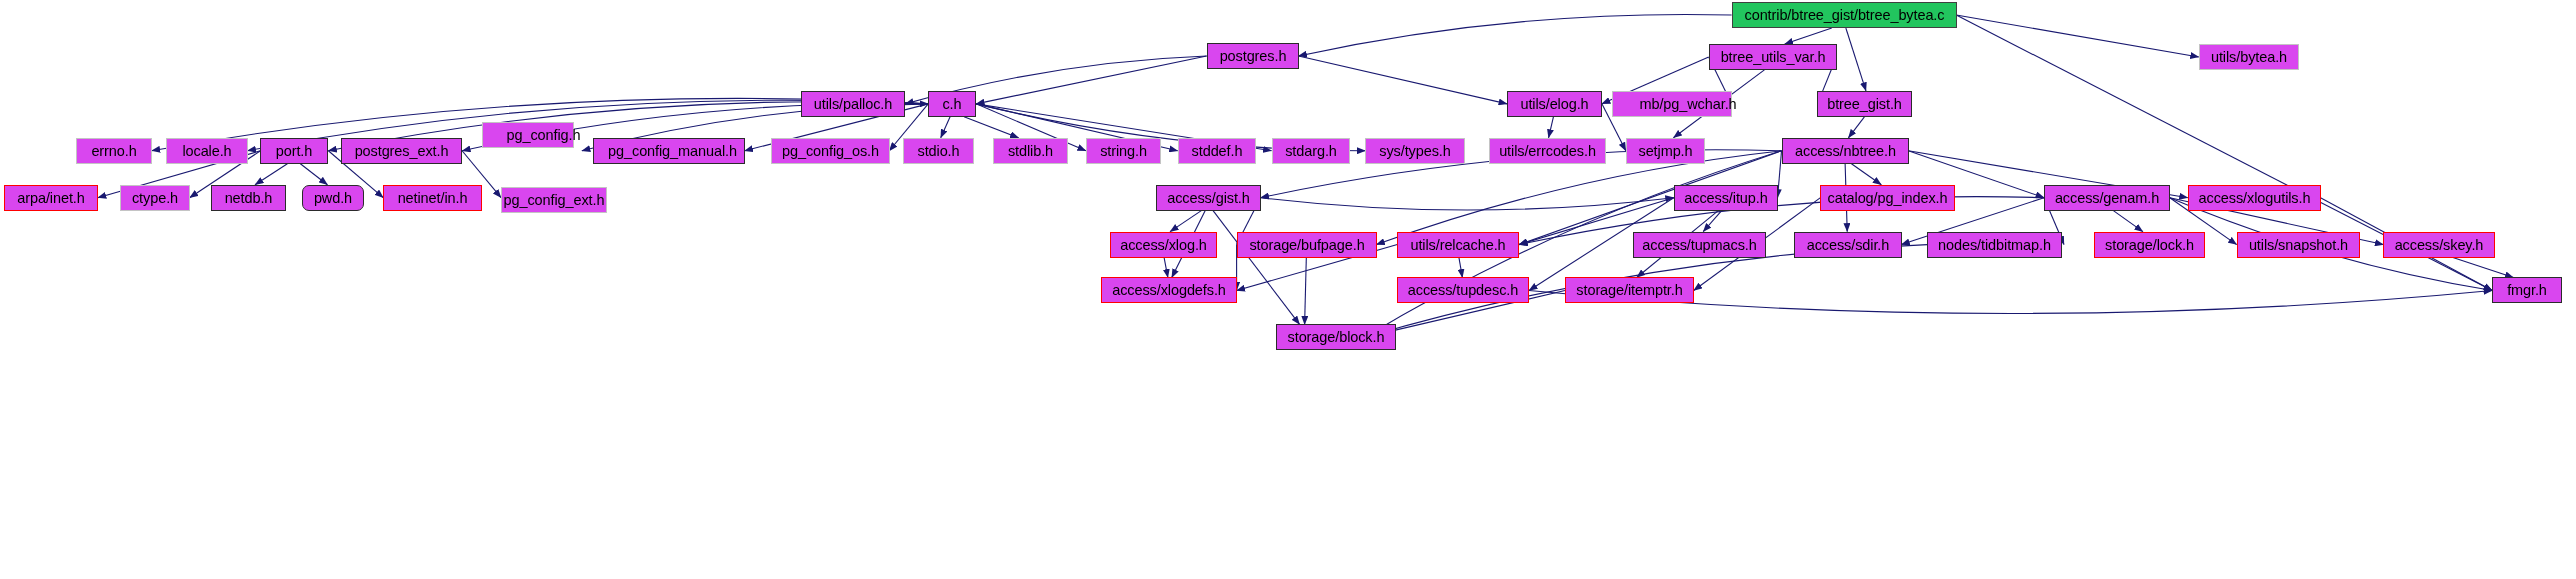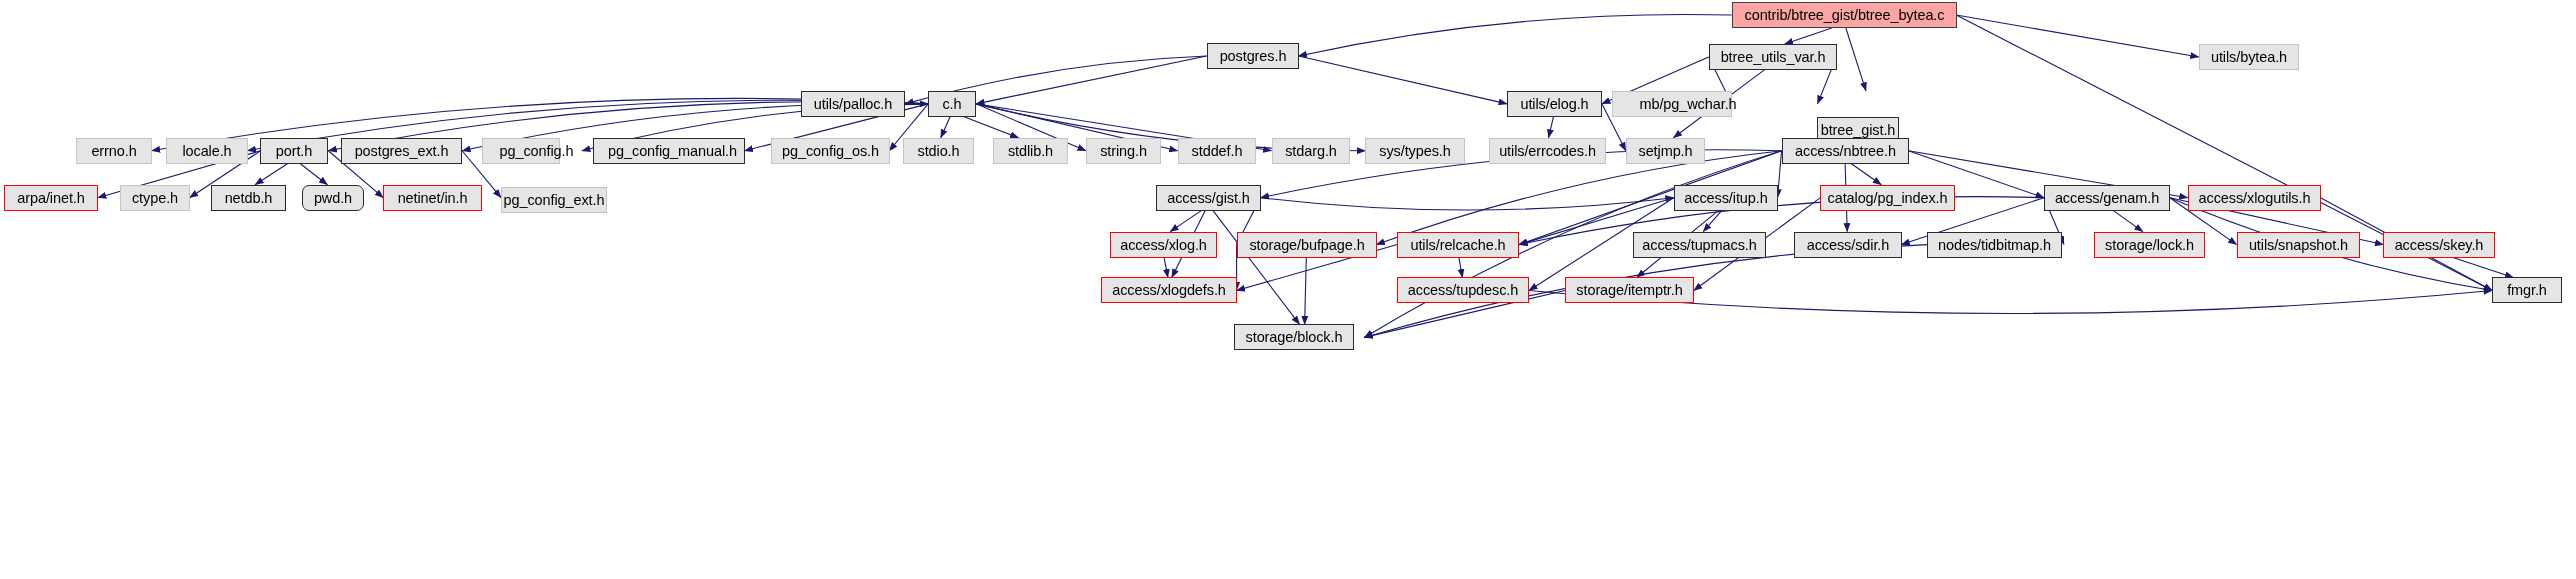--- a/index.html
+++ b/index.html
@@ -1,25 +1,25 @@
 <!DOCTYPE html>
 <html><head>
 <meta charset="utf-8">
 <style>
   html,body{margin:0;padding:0;background:#ffffff;}
   #graph{position:relative;width:2576px;height:580px;background:#ffffff;
          font-family:"Liberation Sans","DejaVu Sans",sans-serif;overflow:hidden;}
   svg.edges{position:absolute;left:0;top:0;width:2576px;height:580px;pointer-events:none;}
   .node{position:absolute;box-sizing:border-box;display:flex;align-items:center;
         justify-content:center;white-space:nowrap;height:26px;
-        font-size:14.5px;color:#000000;background:#e5e5e5;border:1px solid #c4c4c4;
+        font-size:14.5px;color:#000000;background:#d946ef;border:1px solid #c4c4c4;
         letter-spacing:-0.1px;}
   .node.dark{border:1.5px solid #2b2b2b;}
   .node.red{border:1.5px solid #ff0000;}
-  .node.root{background:#fca5a5;border:1.5px solid #404040;}
+  .node.root{background:#22c55e;border:1.5px solid #404040;}
 </style>
 </head>
 <body>
 
 <div id="graph">
   <svg class="edges" viewBox="0 0 2581 581" width="2576" height="580">
     <defs>
       <marker id="ah" markerWidth="9" markerHeight="7" refX="8.5" refY="3.5" orient="auto" markerUnits="userSpaceOnUse">
         <polygon points="0,0 9,3.5 0,7" fill="#191970"></polygon>
       </marker>
@@ -100,26 +100,26 @@
   </svg>
   <div id="node-layer">
       <div class="node root" style="left: 1732px; top: 2px; width: 225px;">contrib/btree_gist/btree_bytea.c</div>
       <div class="node dark" style="left: 1207px; top: 43px; width: 92px;">postgres.h</div>
       <div class="node dark" style="left: 1709px; top: 44px; width: 128px;">btree_utils_var.h</div>
       <div class="node" style="left: 2199px; top: 44px; width: 100px;">utils/bytea.h</div>
       <div class="node dark" style="left: 801px; top: 91px; width: 104px;">utils/palloc.h</div>
       <div class="node dark" style="left: 928px; top: 91px; width: 48px;">c.h</div>
       <div class="node dark" style="left: 1507px; top: 91px; width: 95px;">utils/elog.h</div>
       <div class="node" style="left: 1612px; top: 91px; width: 120px; padding-left: 32px;">mb/pg_wchar.h</div>
-      <div class="node dark" style="left: 1817px; top: 91px; width: 82px; margin-top: 26px;">btree_gist.h</div>
+      <div class="node dark" style="left: 1817px; top: 91px; width: 95px;">btree_gist.h</div>
       <div class="node" style="left: 76px; top: 138px; width: 76px;">errno.h</div>
       <div class="node" style="left: 166px; top: 138px; width: 82px;">locale.h</div>
       <div class="node dark" style="left: 260px; top: 138px; width: 68px;">port.h</div>
       <div class="node dark" style="left: 341px; top: 138px; width: 121px;">postgres_ext.h</div>
-      <div class="node" style="left: 482px; top: 138px; width: 78px; padding-left: 31px;">pg_config.h</div>
+      <div class="node" style="left: 482px; top: 122px; width: 92px; padding-left: 31px;">pg_config.h</div>
       <div class="node dark" style="left: 593px; top: 138px; width: 152px; padding-left: 7px;">pg_config_manual.h</div>
       <div class="node" style="left: 771px; top: 138px; width: 119px;">pg_config_os.h</div>
       <div class="node" style="left: 903px; top: 138px; width: 71px;">stdio.h</div>
       <div class="node" style="left: 993px; top: 138px; width: 75px;">stdlib.h</div>
       <div class="node" style="left: 1086px; top: 138px; width: 75px;">string.h</div>
       <div class="node" style="left: 1178px; top: 138px; width: 78px;">stddef.h</div>
       <div class="node" style="left: 1272px; top: 138px; width: 78px;">stdarg.h</div>
       <div class="node" style="left: 1365px; top: 138px; width: 100px;">sys/types.h</div>
       <div class="node" style="left: 1489px; top: 138px; width: 117px; text-align: right;">utils/errcodes.h</div>
       <div class="node" style="left: 1626px; top: 138px; width: 79px;">setjmp.h</div>
@@ -141,16 +141,16 @@
       <div class="node dark" style="left: 1633px; top: 232px; width: 133px;">access/tupmacs.h</div>
       <div class="node dark" style="left: 1794px; top: 232px; width: 108px;">access/sdir.h</div>
       <div class="node dark" style="left: 1927px; top: 232px; width: 135px;">nodes/tidbitmap.h</div>
       <div class="node red" style="left: 2094px; top: 232px; width: 111px;">storage/lock.h</div>
       <div class="node red" style="left: 2237px; top: 232px; width: 123px;">utils/snapshot.h</div>
       <div class="node red" style="left: 2383px; top: 232px; width: 112px;">access/skey.h</div>
       <div class="node red" style="left: 1101px; top: 277px; width: 136px;">access/xlogdefs.h</div>
       <div class="node red" style="left: 1397px; top: 277px; width: 132px;">access/tupdesc.h</div>
       <div class="node red" style="left: 1565px; top: 277px; width: 129px;">storage/itemptr.h</div>
       <div class="node dark" style="left: 2492px; top: 277px; width: 70px;">fmgr.h</div>
-      <div class="node dark" style="left: 1234px; top: 324px; width: 120px;">storage/block.h</div>
+      <div class="node dark" style="left: 1276px; top: 324px; width: 120px;">storage/block.h</div>
     </div>
 </div>
 
 
 </body></html>

